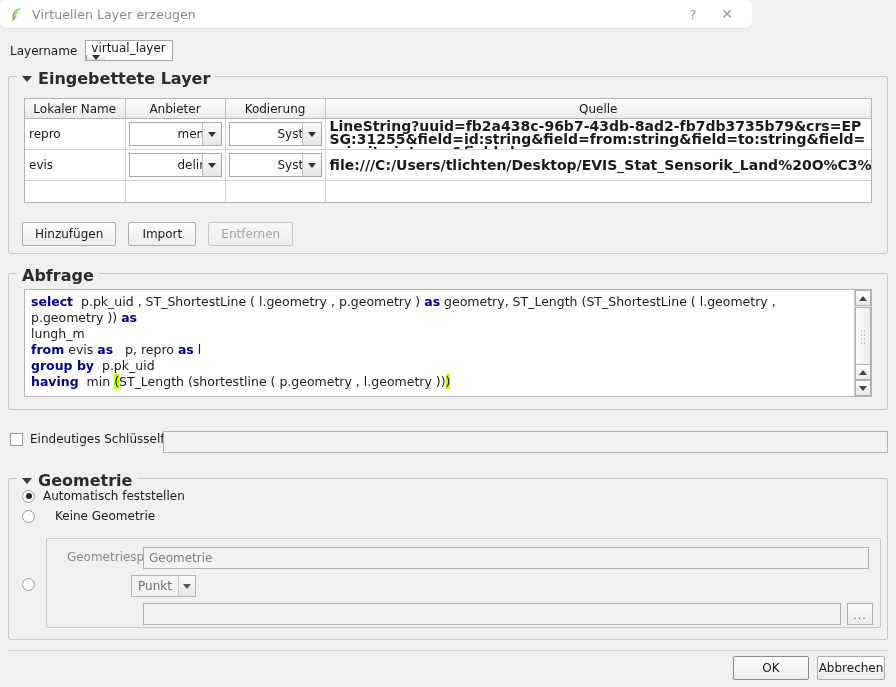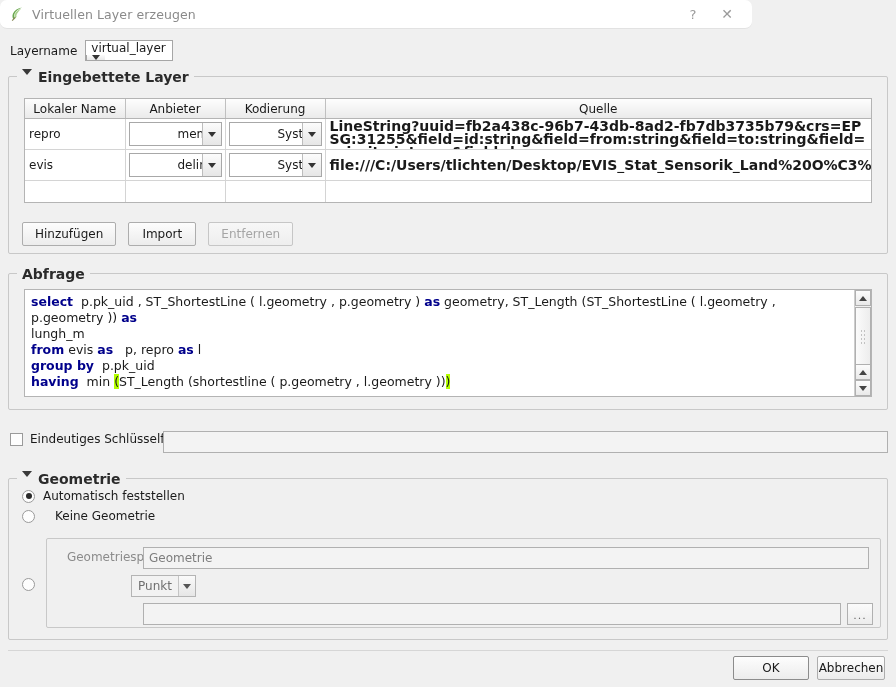--- a/index.html
+++ b/index.html
@@ -82,23 +82,23 @@
     border-radius: 2px;
     box-sizing: border-box;
     background: transparent;
   }
   .group-title {
     position: absolute;
     top: -8px; left: 8px;
     background: #f0f0f0;
     padding: 0 5px;
     font-weight: bold;
-    font-size: 14px;
+    font-size: 16px;
     color: #2b2b2b;
-    display: flex; 
+    display: flex; align-items: center;
     white-space: nowrap;
   }
   .collapse-arrow {
     width: 0; height: 0;
     border-left: 5px solid transparent;
     border-right: 5px solid transparent;
     border-top: 6px solid #3a3a3a;
     margin-right: 6px;
   }
 

